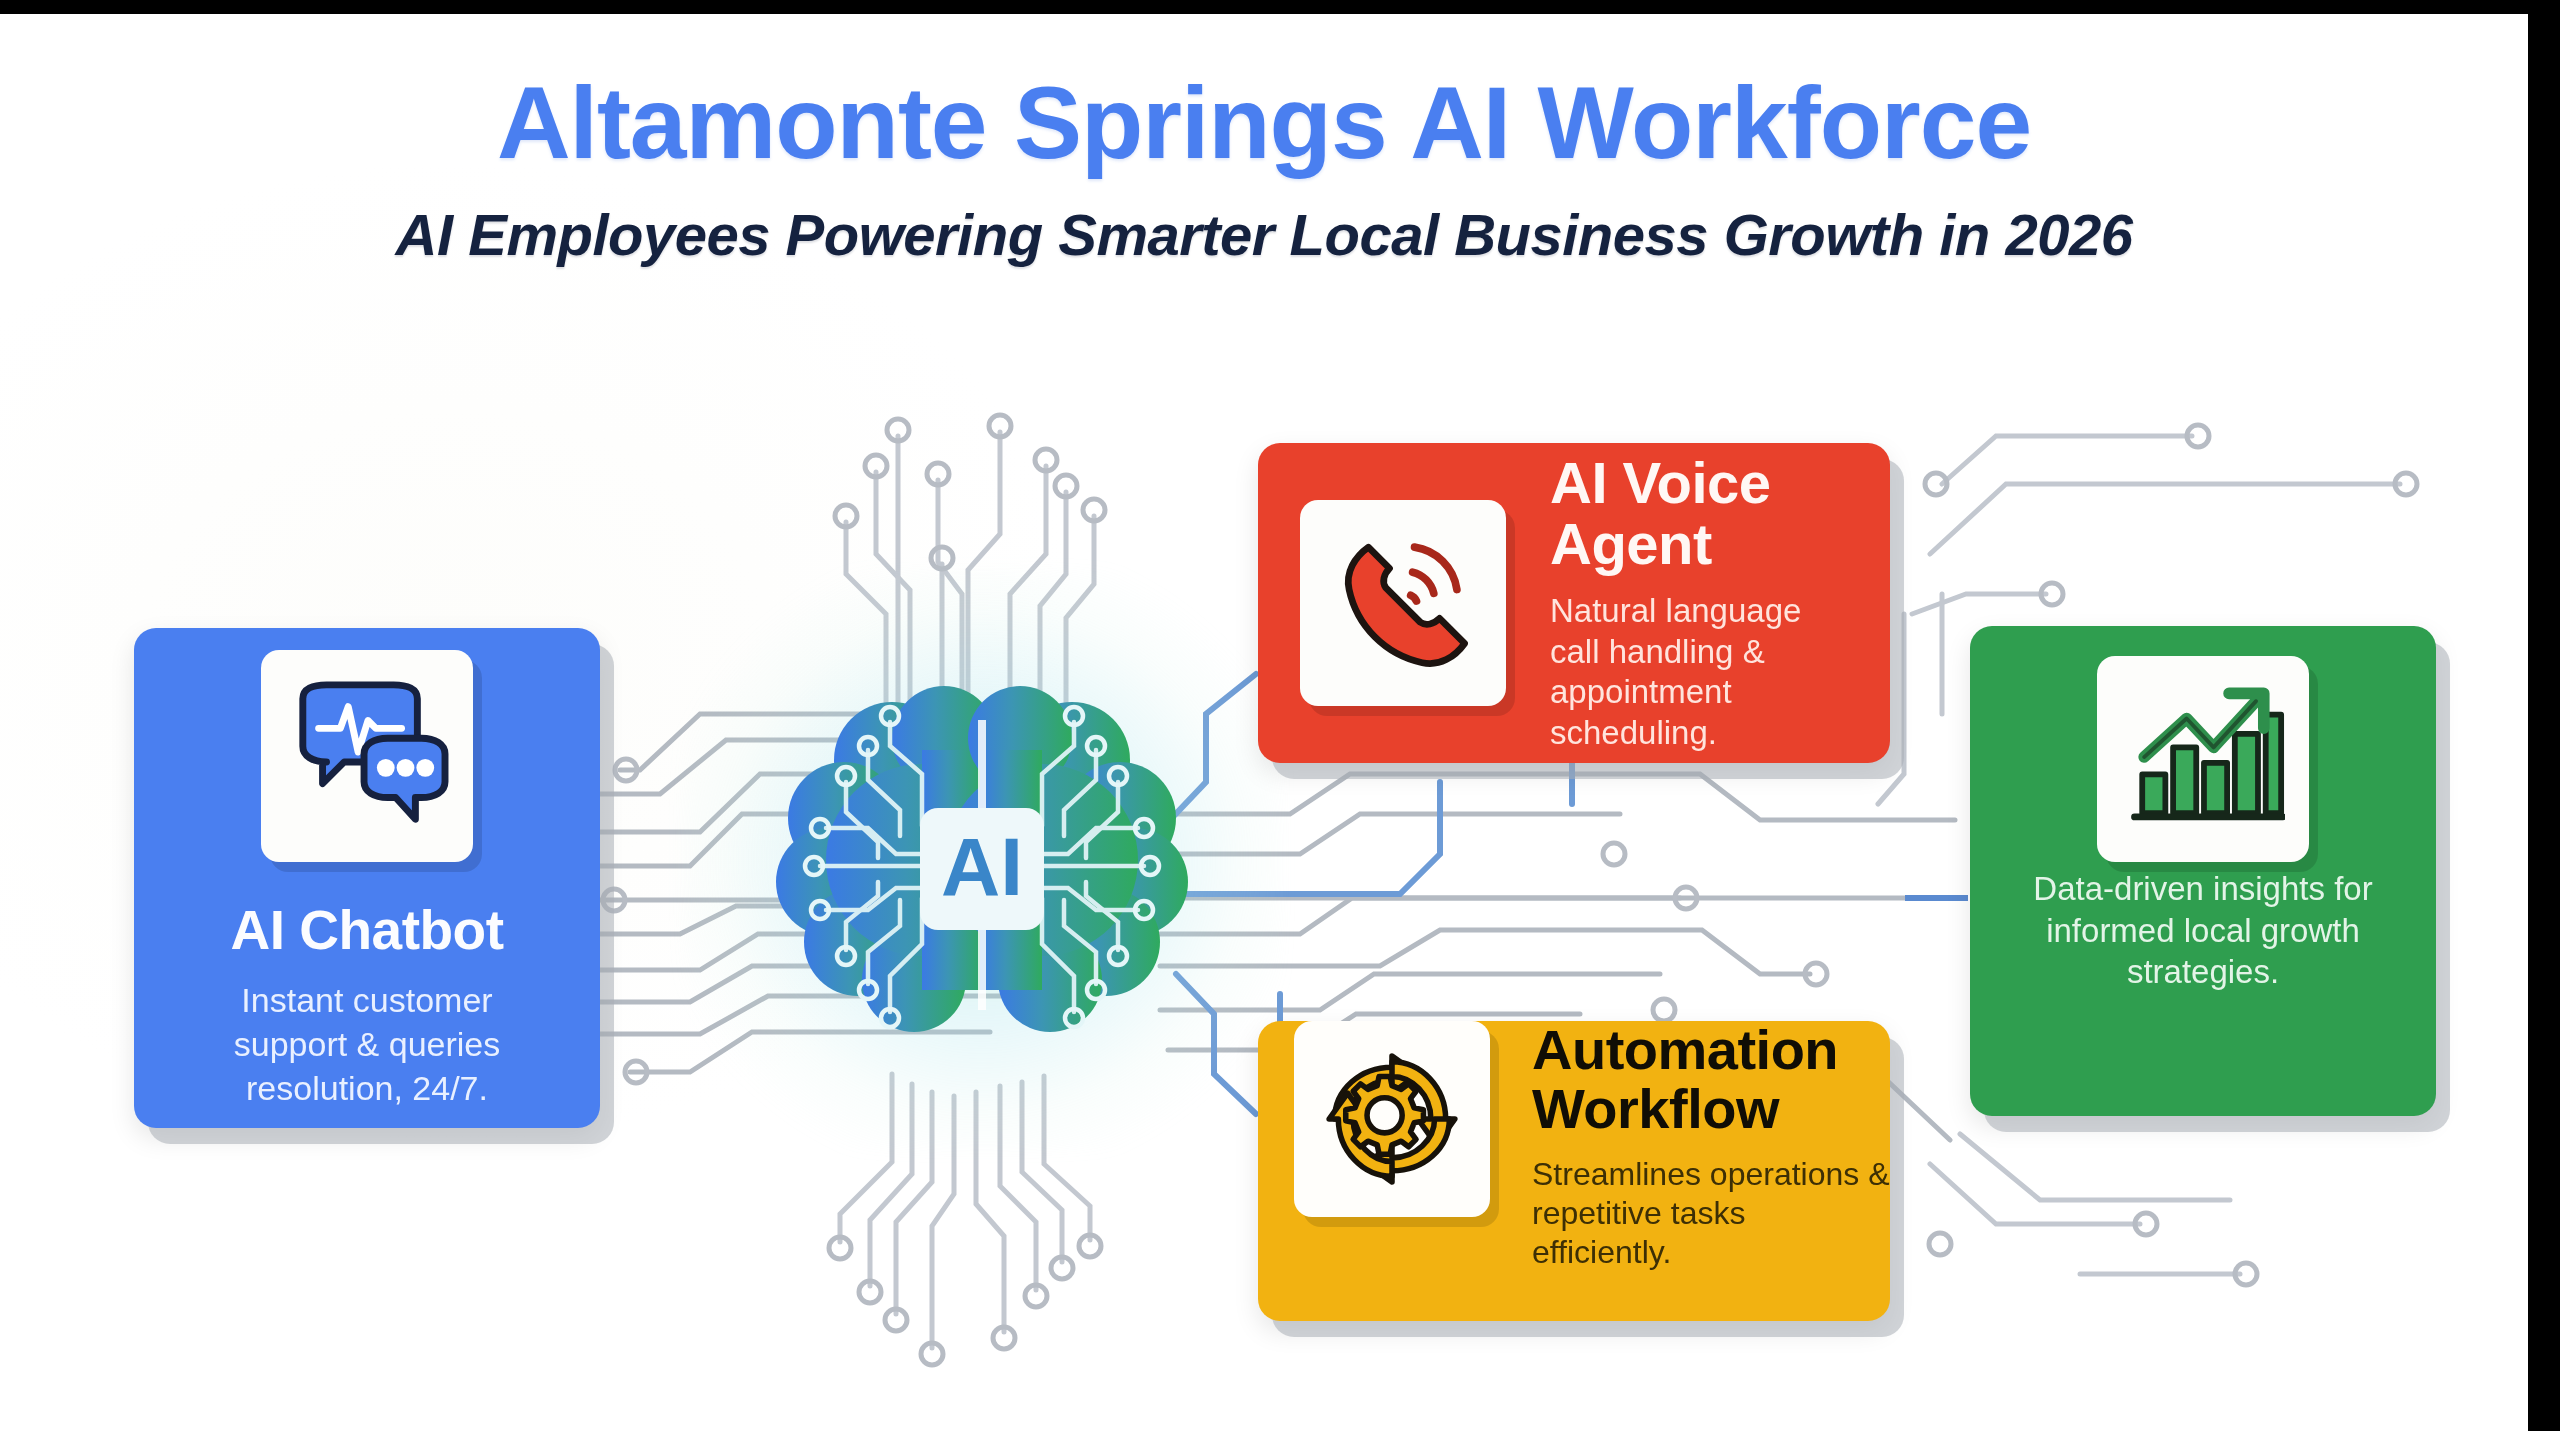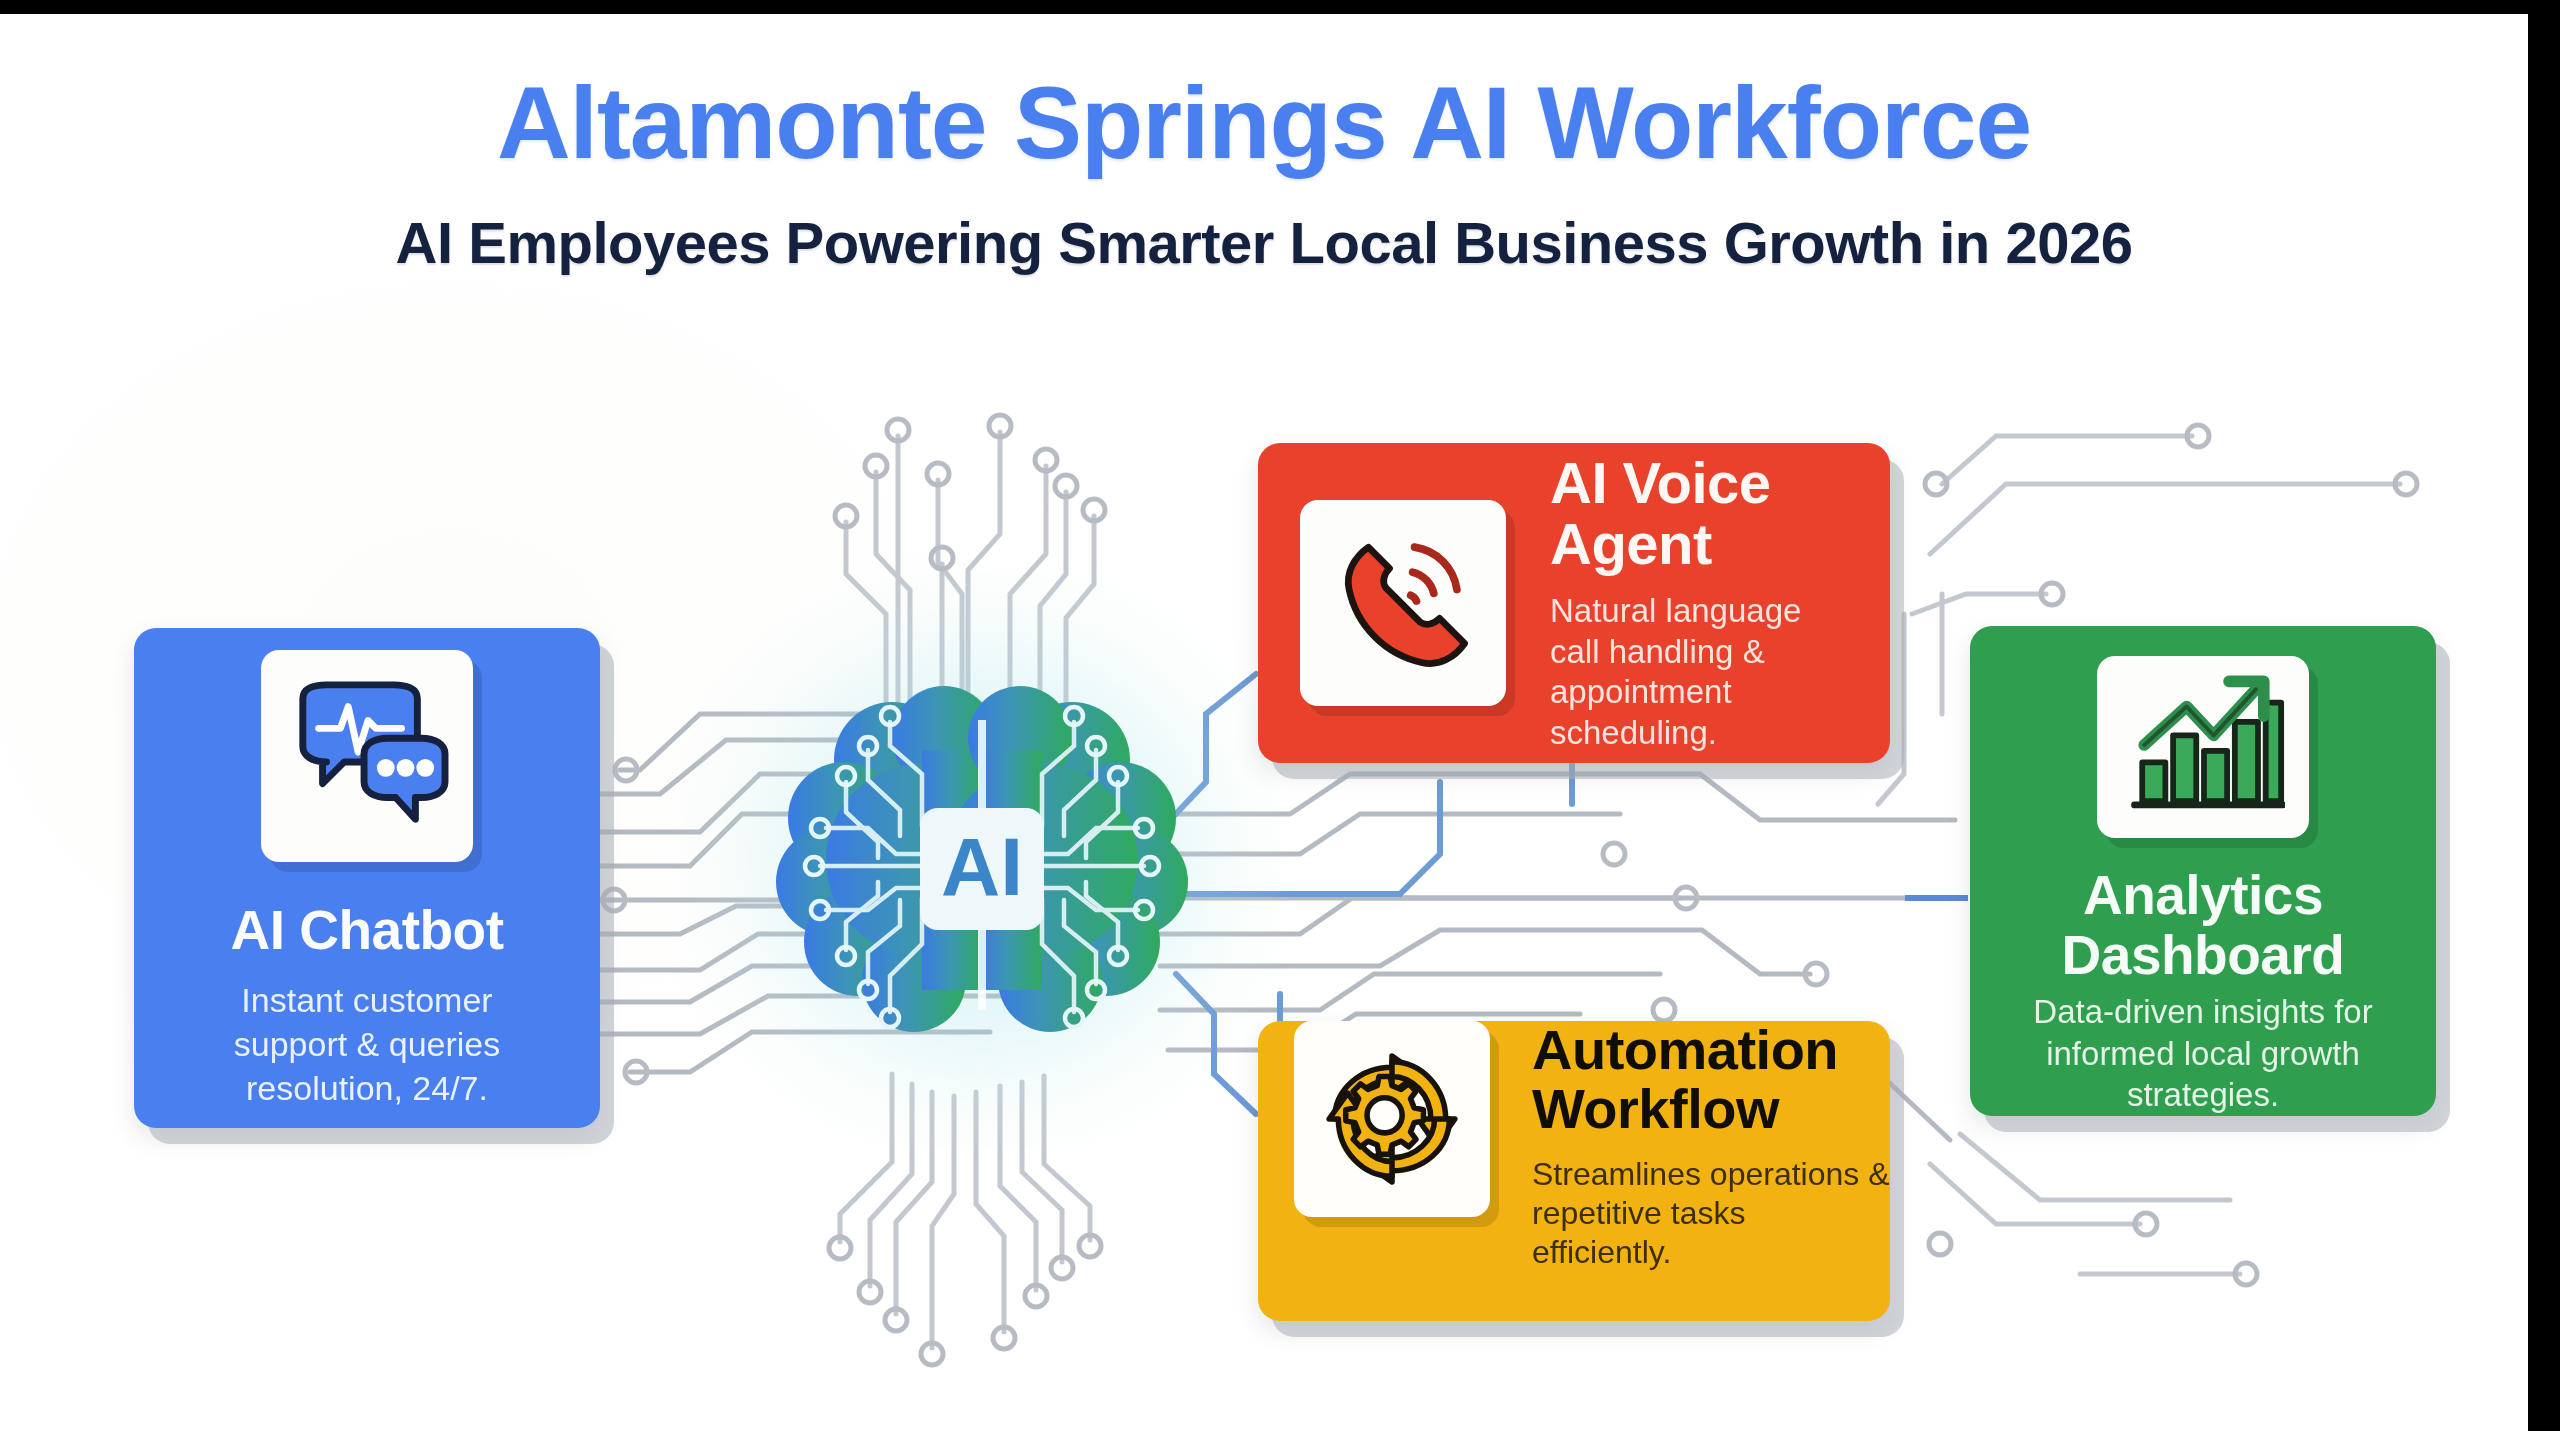--- a/index.html
+++ b/index.html
@@ -37,24 +37,25 @@
   .header {
     position:absolute; left:0; top:70px; width:2528px;
     text-align:center; z-index:20;
   }
   .title {
     font-size:102px; font-weight:800; letter-spacing:-1px;
     color:#4a7ff0; line-height:1.05;
     text-shadow:0 2px 3px rgba(80,120,220,.18);
   }
   .subtitle {
-    margin-top:34px;
+    margin-top:26px;
     font-size:58px; font-weight:800; letter-spacing:-0.5px;
     color:#15223f; line-height:1.1;
     text-shadow:0 2px 2px rgba(20,30,60,.14);
+    font-style:italic;
   }
 
   
   .circuit { position:absolute; left:0; top:14px; width:2528px; height:1417px; z-index:5; }
 
   
   .brain-wrap {
     position:absolute; left:772px; top:650px;
     width:420px; height:420px; z-index:12;
   }
@@ -432,19 +433,18 @@
           <rect x="150" y="34" width="16" height="102" fill="#3aa95a"></rect>
         </g>
 
         <line x1="14" y1="140" x2="168" y2="140" stroke="#16271a" stroke-width="7" stroke-linecap="round"></line>
 
         <polyline points="24,78 68,38 96,68 140,20" fill="none" stroke="#2e8f4c" stroke-width="12" stroke-linecap="round" stroke-linejoin="round"></polyline>
         <polyline points="24,78 68,38 96,68 140,20" fill="none" stroke="#16271a" stroke-width="4" stroke-linecap="round" stroke-linejoin="round" opacity=".55"></polyline>
         <path d="M112,12 H148 V48" fill="none" stroke="#2e8f4c" stroke-width="12" stroke-linecap="round" stroke-linejoin="round"></path>
       </svg>
     </div>
-    <div class="an-title">Analytics Dashboard</div>
     <div class="an-desc">Data-driven insights for informed local growth strategies.</div>
   </div>
 
   <div class="bar-top"></div>
   <div class="bar-right"></div>
 </div>
 
 </body></html>

